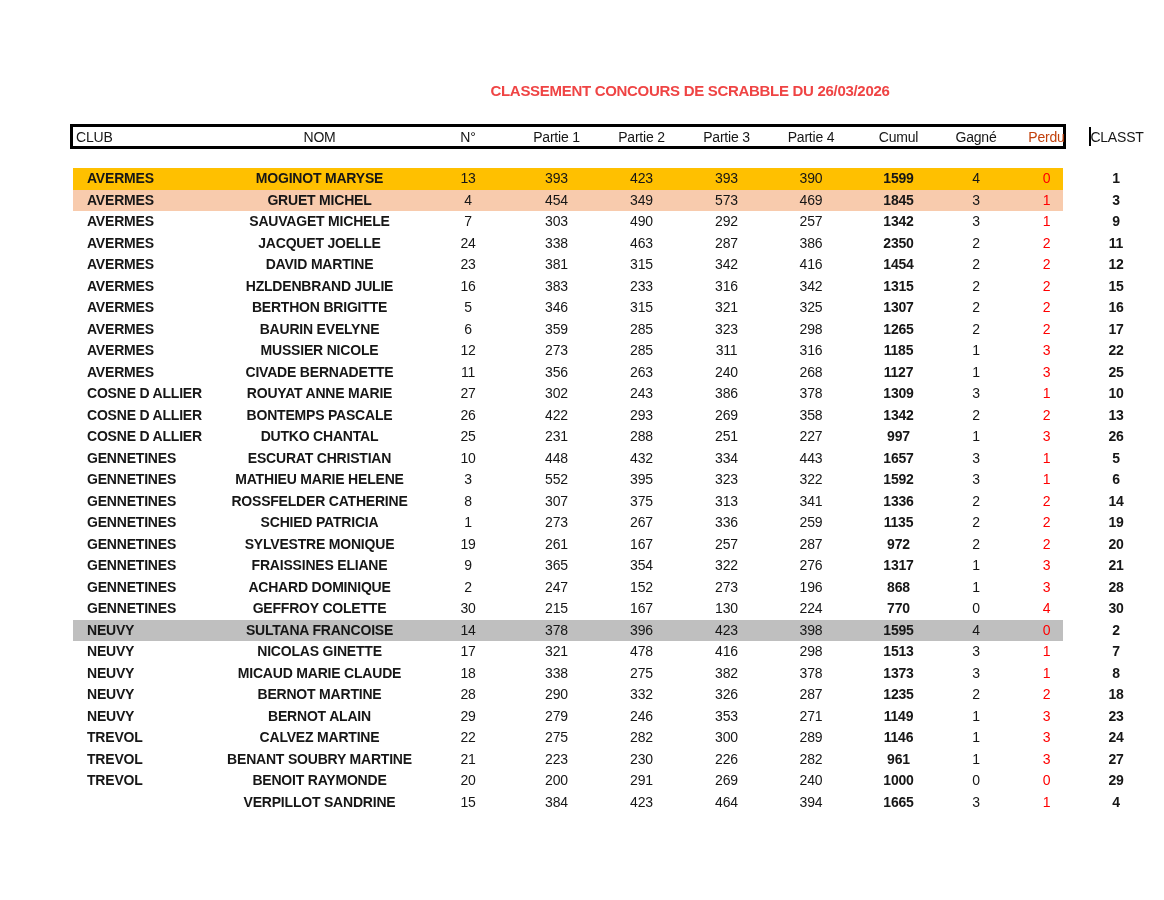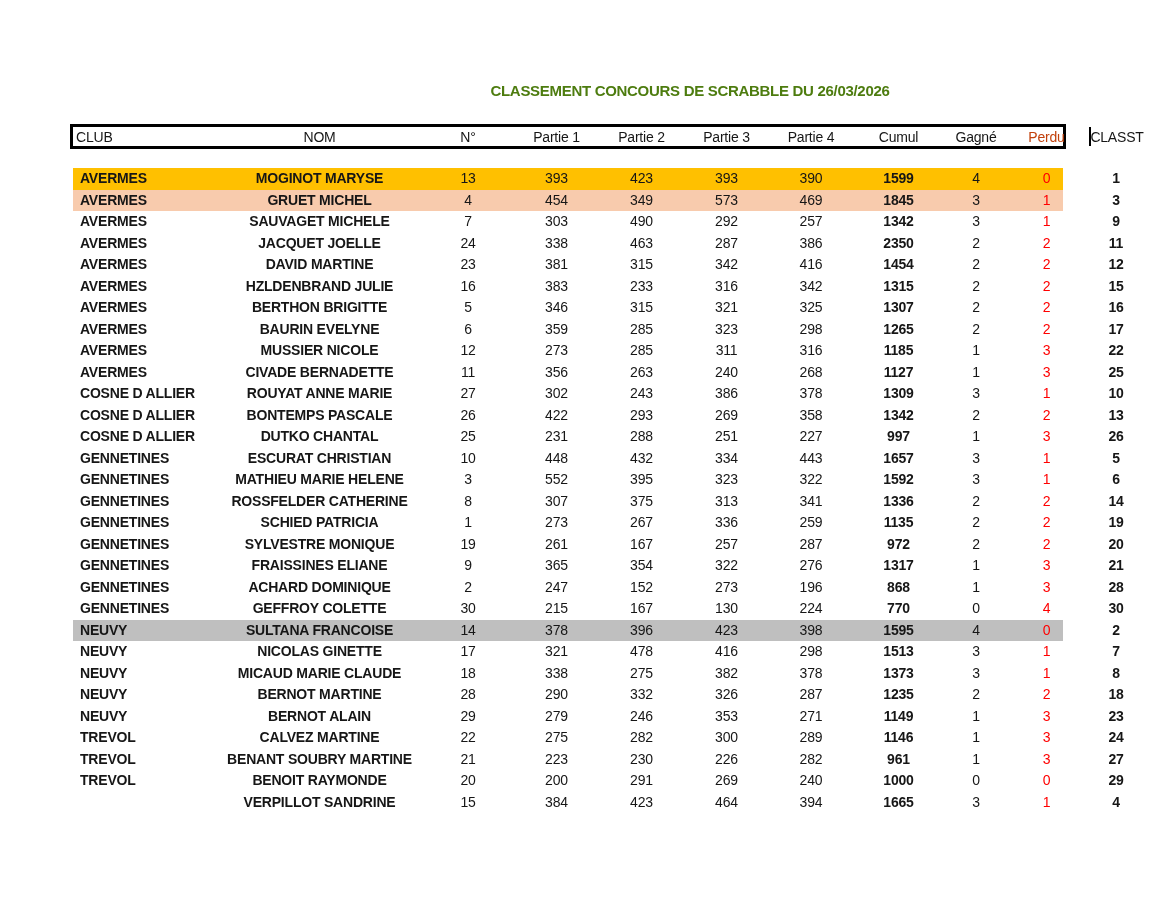--- a/index.html
+++ b/index.html
@@ -21,21 +21,21 @@
   }
   .title {
     position: absolute;
     top: 82px;
     left: 690px;
     transform: translateX(-50%);
     font-size: 15px;
     font-weight: bold;
     letter-spacing: -0.3px;
     white-space: nowrap;
-    color: #4d7c0f;
+    color: #ef4444;
   }
   
   .cols {
     display: grid;
     grid-template-columns: 140px 197px 84px 77px 77px 77px 76px 83px 56px 69px 54px;
     align-items: center;
     gap: 8px;
   }
   .table-header {
     position: absolute;
@@ -78,21 +78,21 @@
   .cell {
     font-size: 14px;
     text-align: center;
     letter-spacing: -0.2px;
     white-space: nowrap;
     color: #161616;
     line-height: 21.5px;
   }
   .cell.club {
     text-align: left;
-    padding-left: 7px;
+    padding-left: 14px;
     font-weight: bold;
   }
   .cell.nom   { font-weight: bold; }
   .cell.cumul { font-weight: bold; }
   .cell.classt{ font-weight: bold; }
   .cell.perdu { color: #FF0000; }
 </style>
 </head>
 <body>
 

